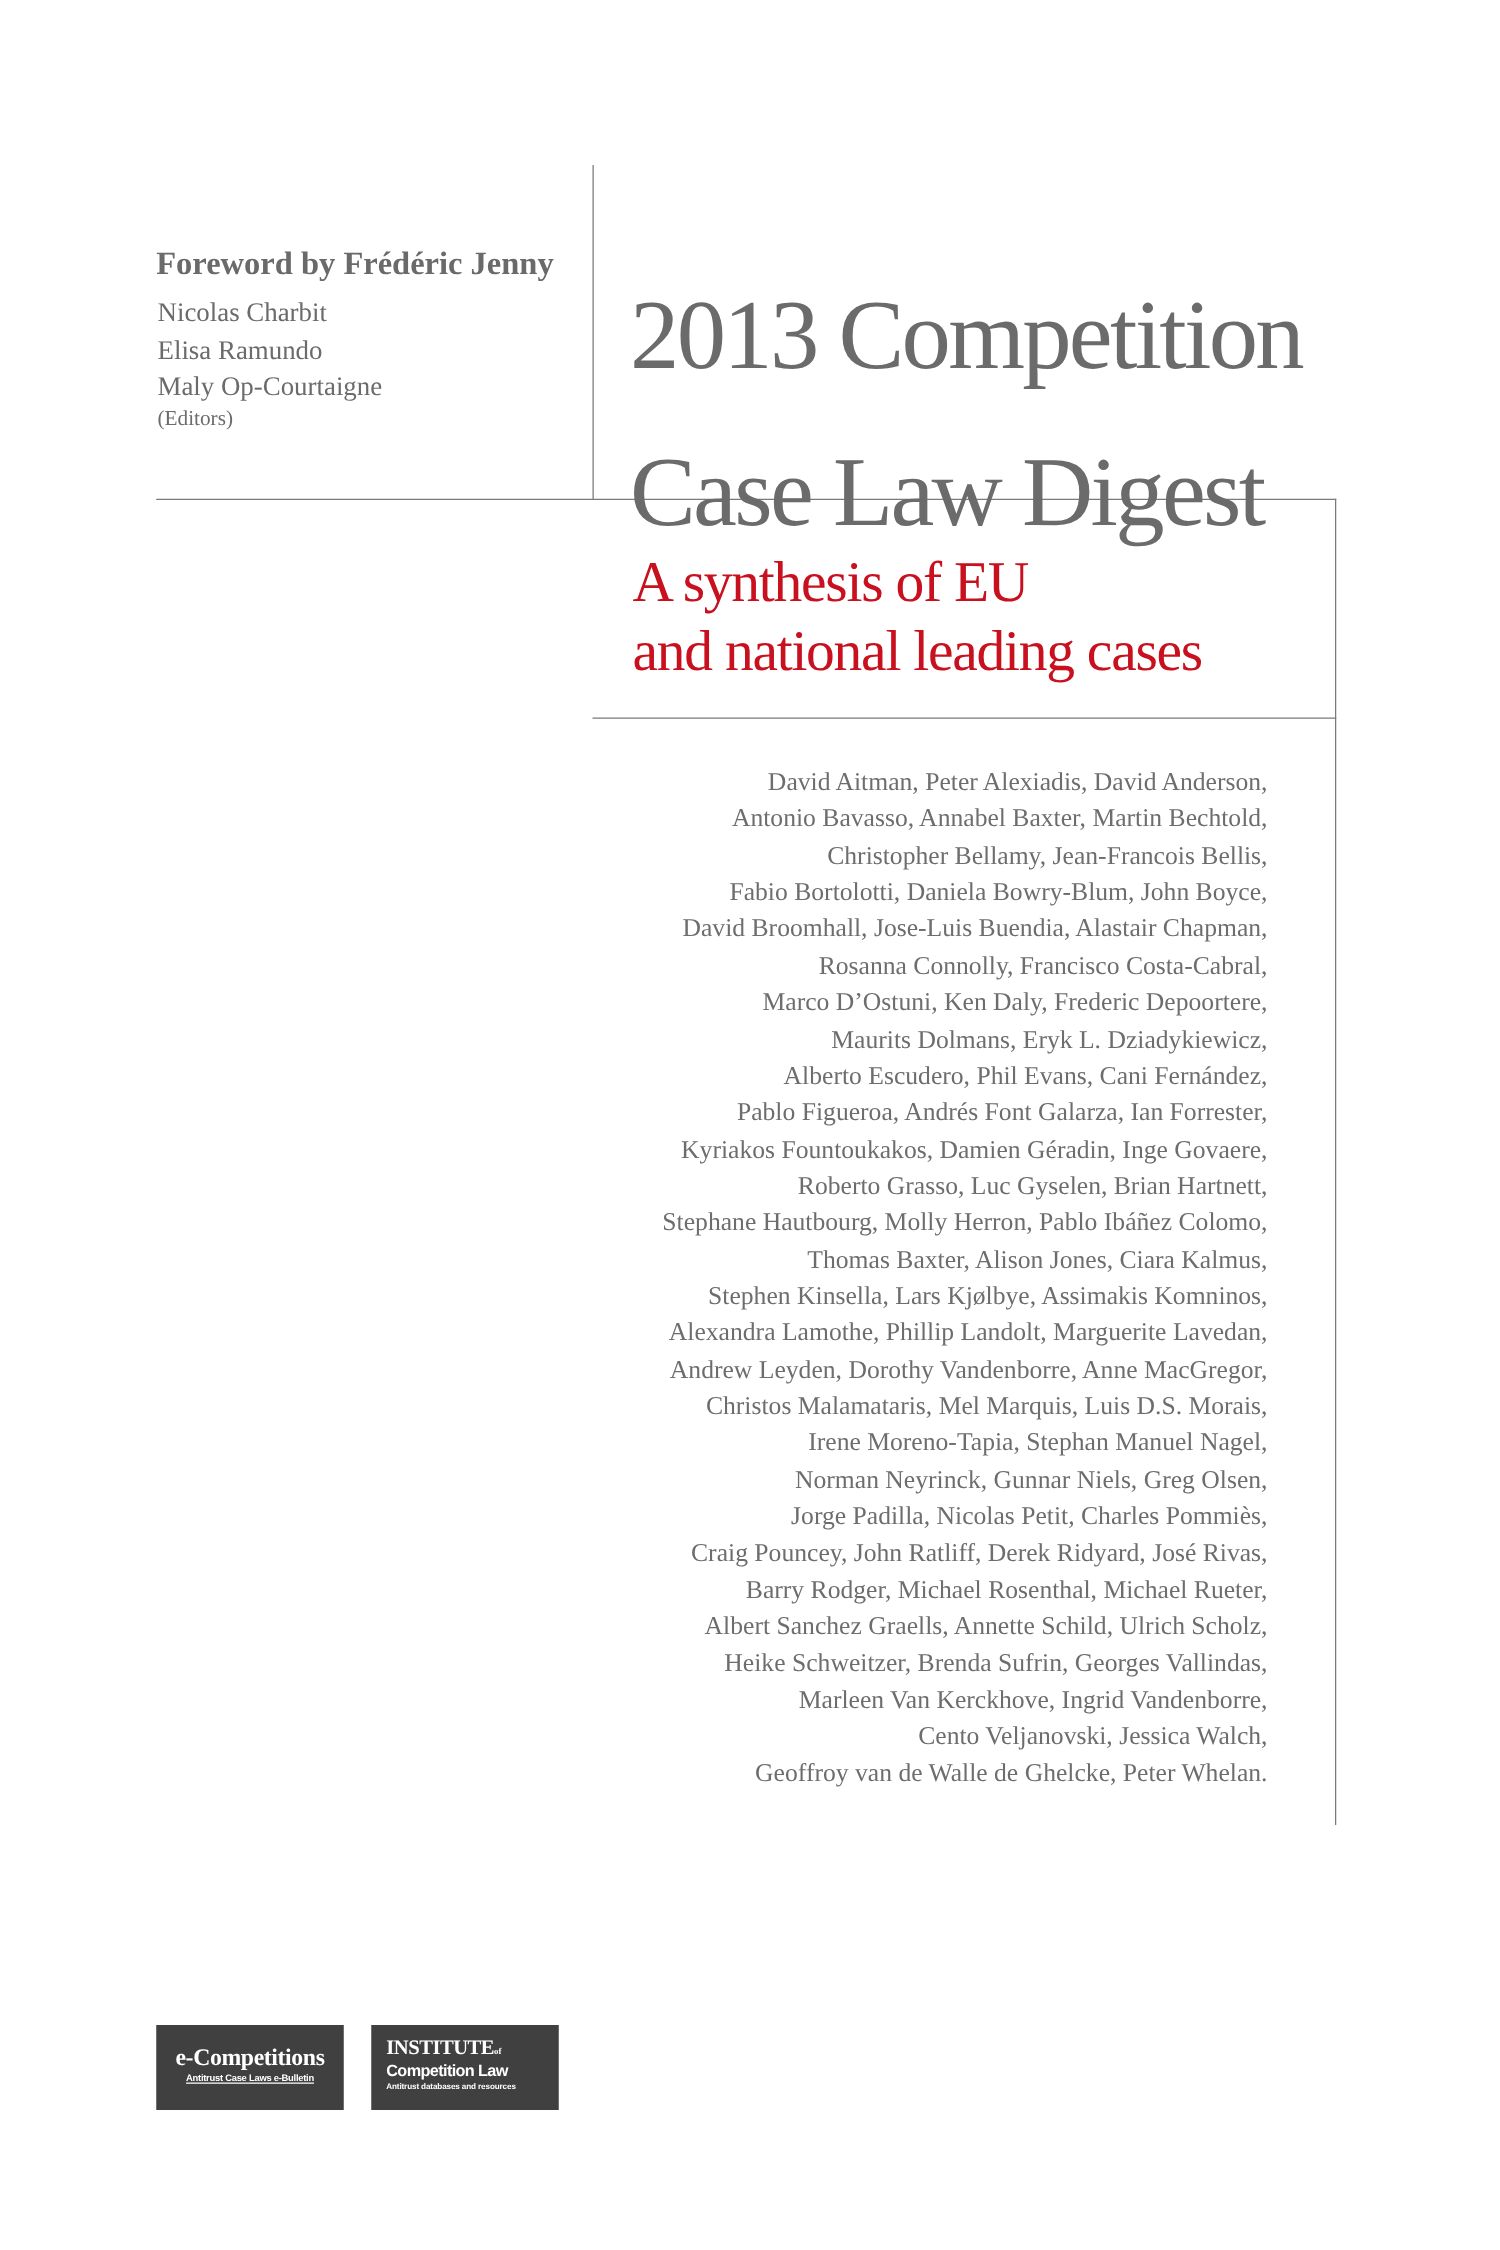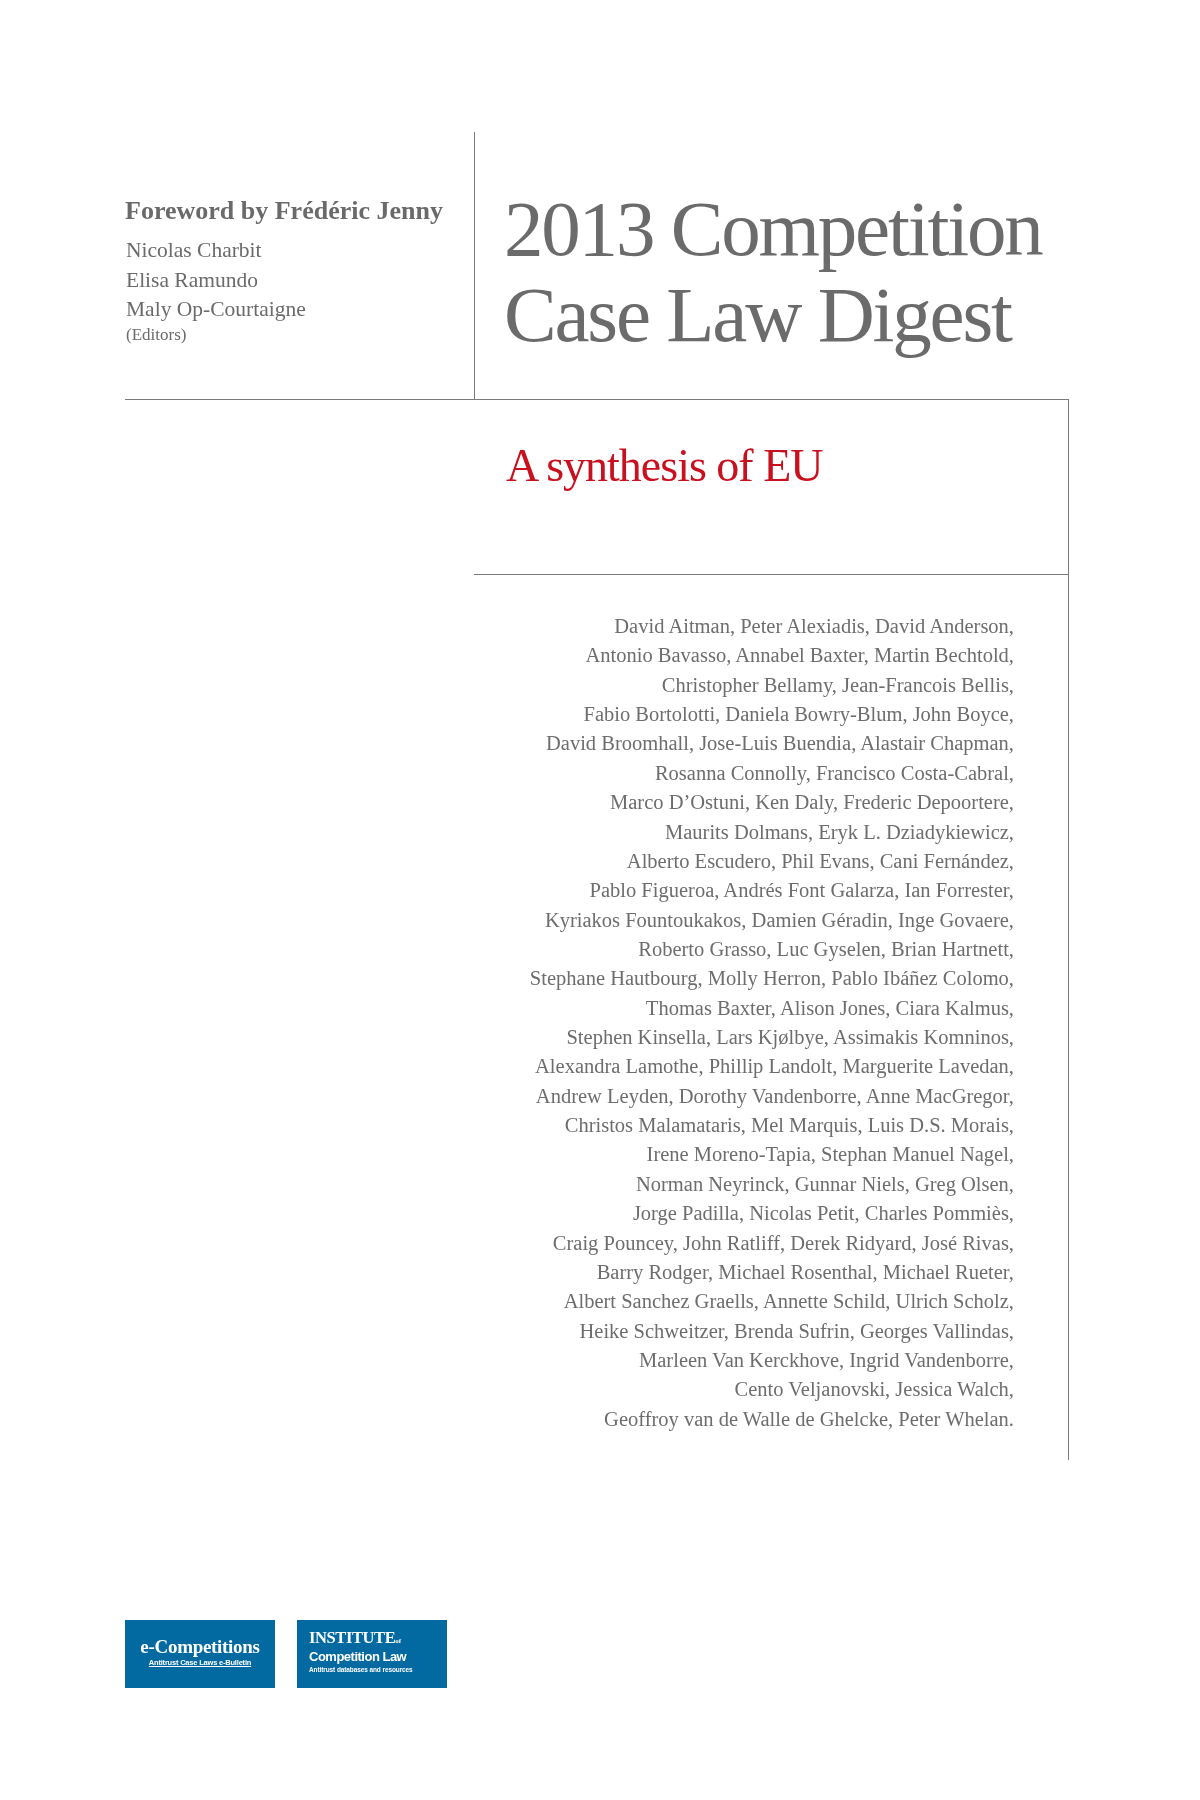--- a/index.html
+++ b/index.html
@@ -10,28 +10,28 @@
   .abs { position: absolute; }
   .vline { position: absolute; width: 1px; background: #7a7a7a; }
   .hline { position: absolute; height: 1px; background: #7a7a7a; }
 
   #foreword { left: 125px; top: 196px; font-size: 26px; line-height: 30px; white-space: nowrap; color: #6a6a6a; font-weight: bold; }
   #editors { left: 126px; top: 236px; font-size: 21.5px; line-height: 29.5px; }
   #editors div { white-space: nowrap; }
   #editors .role { font-size: 17px; line-height: 24px; margin-top: -2px; }
 
   #title { left: 504px; top: 186px; font-size: 79px; line-height: 86px; letter-spacing: -2.2px; color: #6b6b6b; white-space: nowrap; }
-  #title div { white-space: nowrap; }
+  #title div { white-space: nowrap; margin-top: 40px; }
 
   #subtitle { left: 506px; top: 438px; font-size: 46px; line-height: 55px; letter-spacing: -1px; color: #c8101e; white-space: nowrap; }
 
   #authors { right: 186px; top: 612px; font-size: 20.5px; line-height: 29.36px; text-align: right; color: #6d6d6d; }
   #authors div { white-space: nowrap; }
 
-  .logo { position: absolute; top: 1620px; height: 68px; width: 150px; background: #0369a1; color: #fff; text-align: center; box-sizing: border-box; }
+  .logo { position: absolute; top: 1620px; height: 68px; width: 150px; background: #404040; color: #fff; text-align: center; box-sizing: border-box; }
   #logo-ecomp { left: 125px; }
   #logo-icl { left: 297px; }
   #logo-ecomp .l1 { font-family: "Liberation Serif", serif; font-weight: bold; font-size: 19px; padding-top: 17px; letter-spacing: -0.3px; line-height: 20px; }
   #logo-ecomp .l2 { font-family: "Liberation Sans", sans-serif; font-weight: bold; font-size: 7.5px; line-height: 12px; letter-spacing: -0.2px; text-decoration: underline; }
   #logo-icl { text-align: left; padding-left: 12px; }
   #logo-icl .l1 { font-family: "Liberation Serif", serif; font-weight: bold; font-size: 16.5px; padding-top: 10px; line-height: 16px; letter-spacing: -0.4px; }
   #logo-icl .l1 small { font-size: 7px; letter-spacing: 0; }
   #logo-icl .l2 { font-family: "Liberation Sans", sans-serif; font-weight: bold; font-size: 13px; line-height: 15px; letter-spacing: -0.5px; }
   #logo-icl .l3 { font-family: "Liberation Sans", sans-serif; font-weight: bold; font-size: 6.5px; line-height: 11px; letter-spacing: -0.1px; }
 </style>
@@ -51,20 +51,21 @@
   <div class="role">(Editors)</div>
 </div>
 
 <div id="title" class="abs">
   <div>2013 Competition</div>
   <div>Case Law Digest</div>
 </div>
 
 <div id="subtitle" class="abs">
   <div>A synthesis of EU</div>
+  <div>and national leading cases</div>
 </div>
 
 <div id="authors" class="abs">
     <div>David Aitman, Peter Alexiadis, David Anderson,</div>
     <div>Antonio Bavasso, Annabel Baxter, Martin Bechtold,</div>
     <div>Christopher Bellamy, Jean-Francois Bellis,</div>
     <div>Fabio Bortolotti, Daniela Bowry-Blum, John Boyce,</div>
     <div>David Broomhall, Jose-Luis Buendia, Alastair Chapman,</div>
     <div>Rosanna Connolly, Francisco Costa-Cabral,</div>
     <div>Marco D’Ostuni, Ken Daly, Frederic Depoortere,</div>

